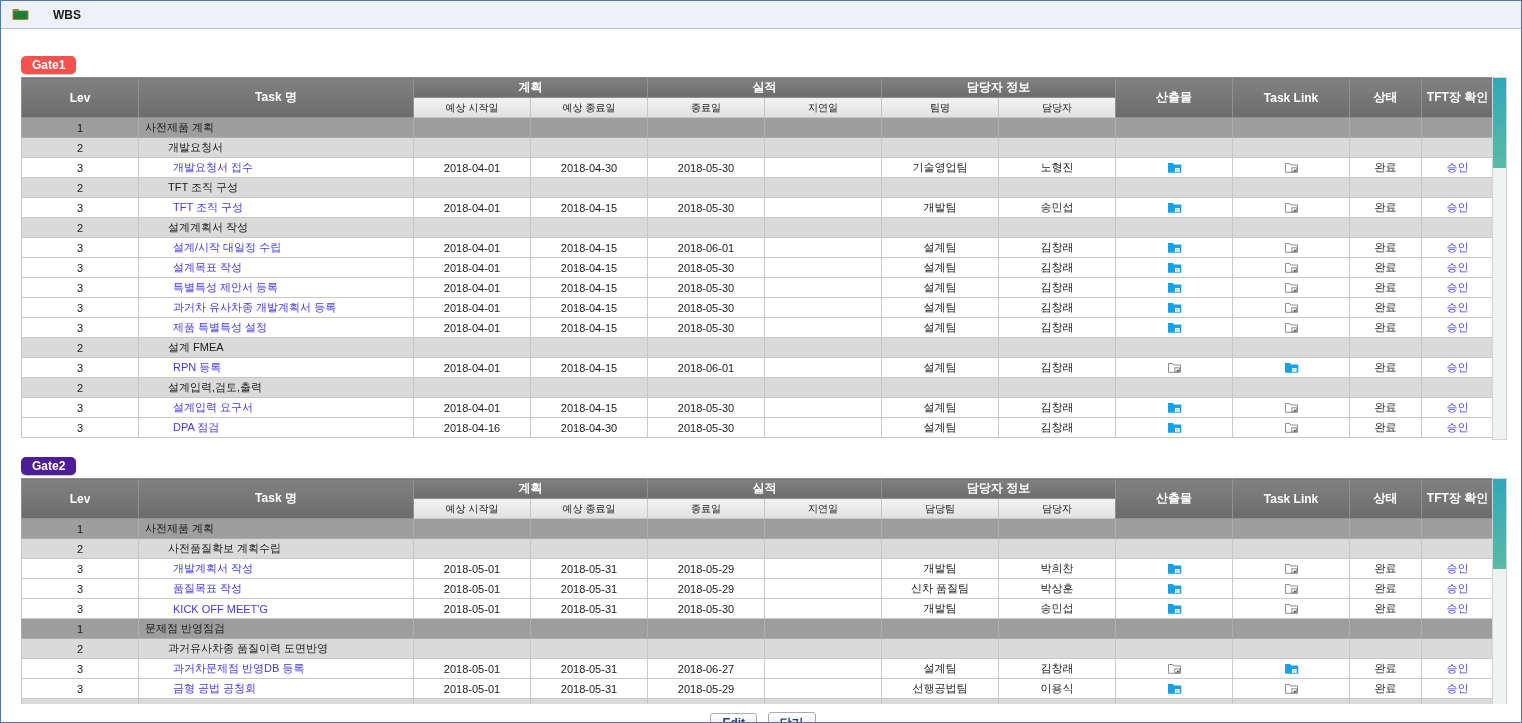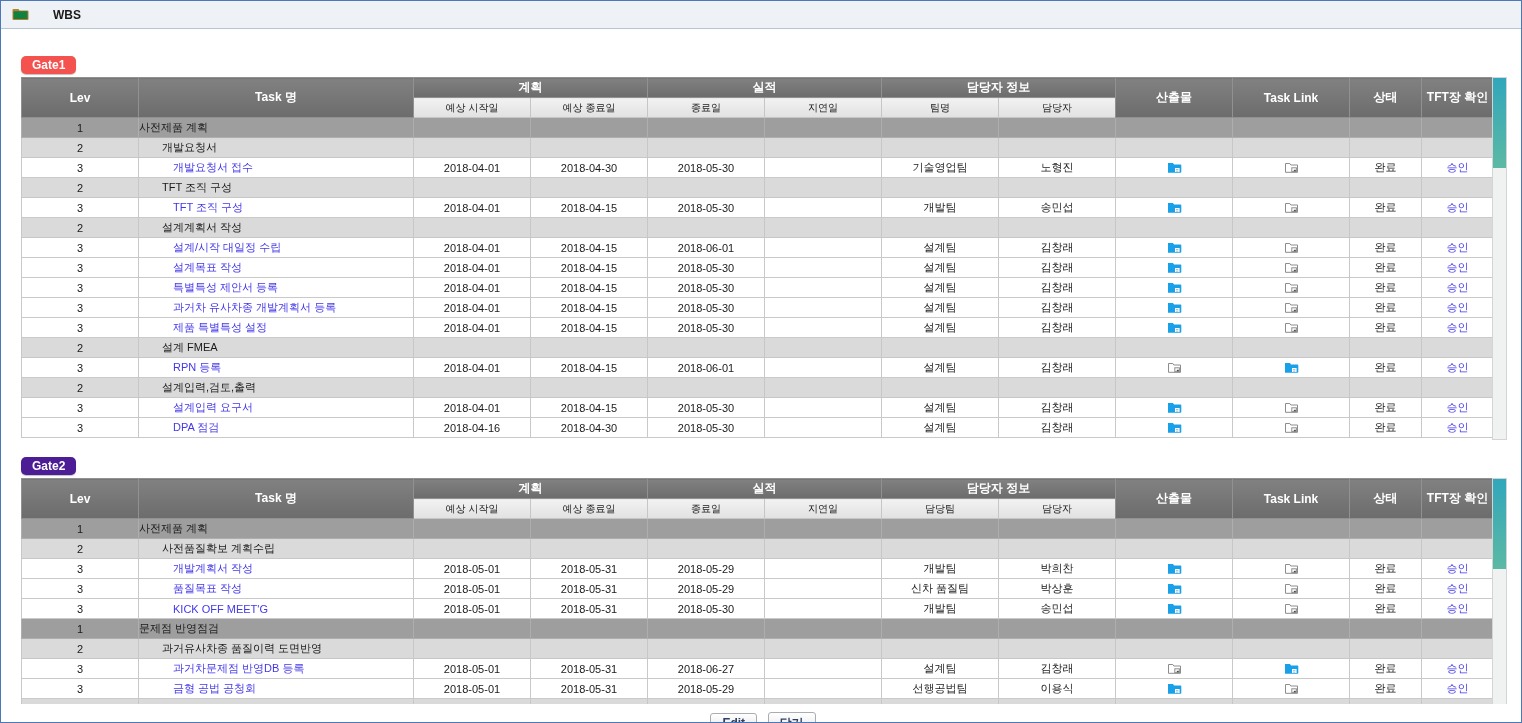--- a/index.html
+++ b/index.html
@@ -17,21 +17,21 @@
   th,td{overflow:hidden;white-space:nowrap;box-sizing:border-box}
   th.hdr{background:linear-gradient(#818181,#6c6c6c);color:#fff;font-size:12px;font-weight:bold;
          border:1px solid #919191;height:20px}
   th.sub{background:linear-gradient(#f2f2f2,#e1e1e1);color:#1a1a1a;font-size:10px;font-weight:normal;
          border:1px solid #c6c6c6;height:20px}
   td{font-size:11px;color:#1a1a1a;border:1px solid #c9c9c9;height:20px;text-align:center;padding:0 3px}
   tr.lev1 td{background:#9e9e9e;border-color:#aeaeae}
   tr.lev2 td{background:#dadada;border-color:#c7c7c7}
   tr.lev3 td{background:#ffffff}
   td.task{text-align:left}
-  .pad1{padding-left:0}.pad2{padding-left:23px}.pad3{padding-left:34px}
+  .pad1{padding-left:6px}.pad2{padding-left:29px}.pad3{padding-left:34px}
   .task-link{color:#4338e8;cursor:pointer}
   .approve-link{color:#4338e8;cursor:pointer}
   .icon-cell svg{vertical-align:middle}
   .vscroll{position:absolute;top:0;right:0;width:13px;height:100%;background:#f0f2f2;
            border:1px solid #d2d5d5}
   .vthumb{position:absolute;top:0;left:0;width:100%;height:90px;background:linear-gradient(#31a7bb,#5cb9a4)}
   .btnbar{text-align:center;margin-top:8px}
   .btnbar button{font-family:inherit;font-size:12px;font-weight:bold;color:#2e3e66;
            background:linear-gradient(#ffffff,#e5e5e5);border:1px solid #a9adb3;border-radius:3px;
            padding:2px 11px;margin:0 3px;cursor:pointer}

